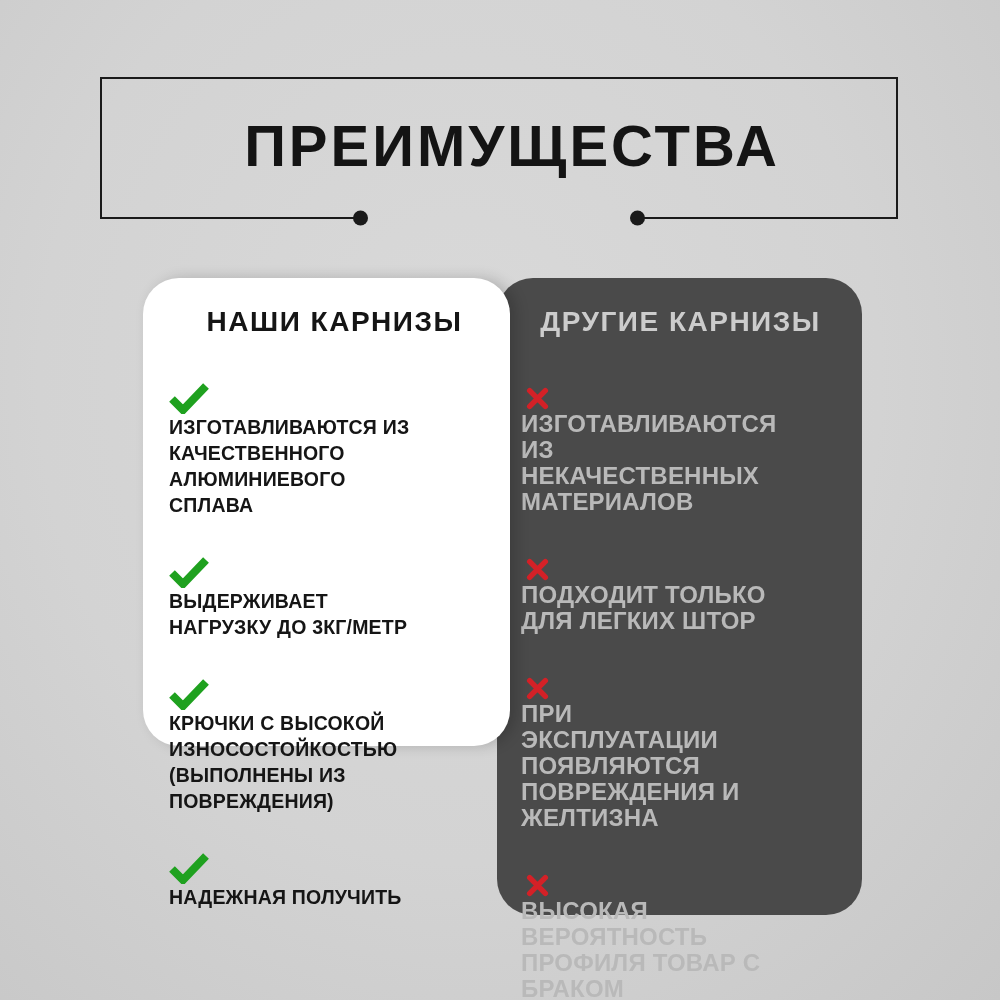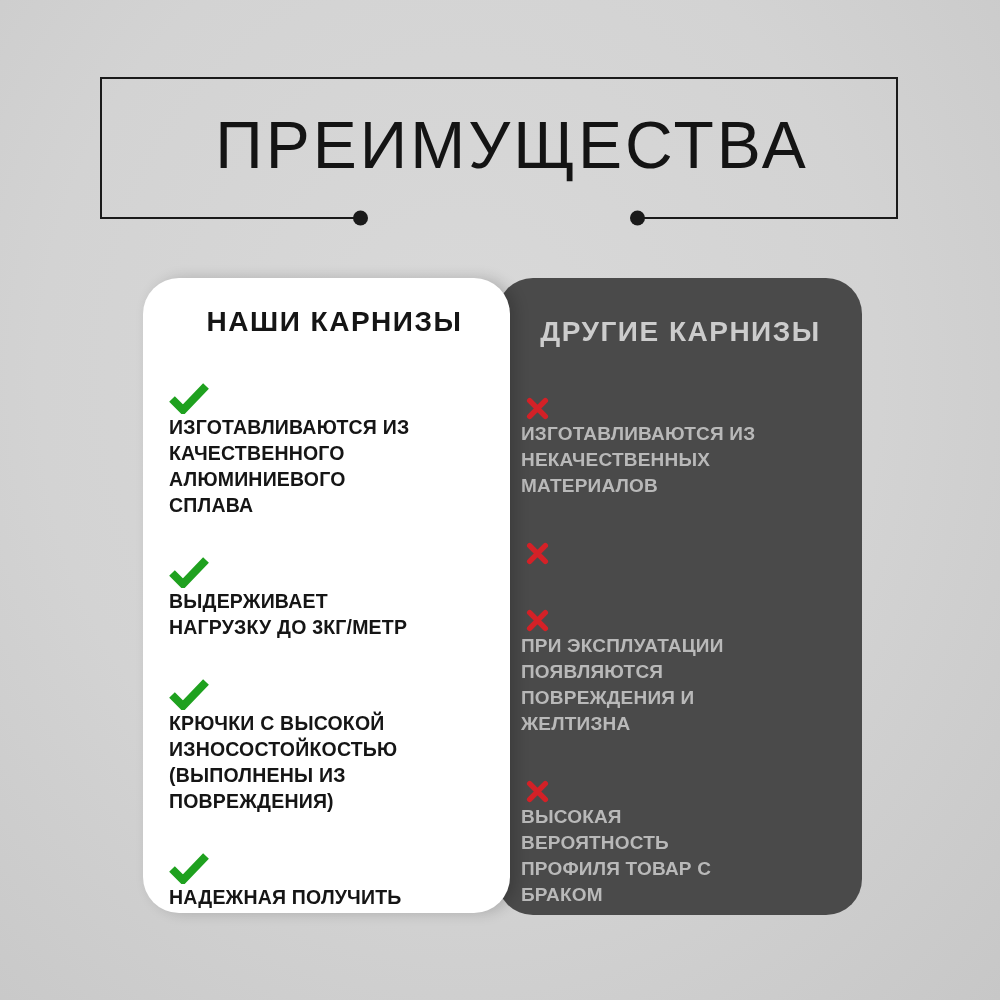--- a/index.html
+++ b/index.html
@@ -14,60 +14,60 @@
     font-family:"Liberation Sans", sans-serif;
     background:radial-gradient(ellipse at 46% 38%, #d9d9d9 0%, var(--background) 55%, #c7c7c7 100%);
     position:relative; overflow:hidden;
   }
   .title-box{
     position:absolute; left:100px; top:77px; width:798px; height:140px;
     border:2px solid var(--box-border); border-bottom:none;
     display:flex; align-items:center; justify-content:center;
   }
   .title-box h1{
-    font-size:66px; font-weight:normal; letter-spacing:3px;
+    font-size:58px; font-weight:bold; letter-spacing:3px;
     color:var(--title-text); white-space:nowrap; transform:translateY(-3px);margin-left:26px;
   }
   .bottom-seg{position:absolute; bottom:-2px; height:2px; background:var(--box-border);}
   .seg-left{left:-2px; width:260px;}
   .seg-right{right:-2px; width:260px;}
   .seg-dot{
     position:absolute; top:50%; width:15px; height:15px; border-radius:50%;
     background:var(--box-border); transform:translateY(-50%);
   }
   .seg-left .seg-dot{right:-8px;}
   .seg-right .seg-dot{left:-8px;}
 
   .card{position:absolute; top:278px; border-radius:36px;}
   .card-left{
-    left:143px; width:367px; height:635px; z-index:2;
+    left:143px; width:367px; height:468px; z-index:2;
     background:var(--left-card-bg); padding:26px 10px 0 26px;
     box-shadow:6px 0 14px rgba(0,0,0,0.18);
   }
   .card-right{
     left:497px; width:365px; height:637px; z-index:1;
-    background:var(--right-card-bg); padding:36px 22px 0 24px;
+    background:var(--right-card-bg); padding:26px 22px 0 24px;
   }
   .card h2{
     text-align:center; font-size:28px; font-weight:bold; letter-spacing:1.5px;
     line-height:36px; margin-bottom:44px; white-space:nowrap;
   }
   .card-left h2{color:var(--left-text);}
   .card-right h2{color:var(--right-title);}
 
   .item{display:flex; align-items:flex-start; margin-bottom:40px;flex-direction:column;}
   .icon{flex:0 0 auto; display:block;}
   .check{width:40px; margin:-2px 8px 0 0; color:var(--check-green);}
   .cross{width:25px; margin:2px 12px 0 4px; color:var(--cross-red);}
   .item-text{
     font-size:19.5px; font-weight:bold; line-height:26px; letter-spacing:0.2px;
     max-width:254px;
   }
   .card-left .item-text{color:var(--left-text);}
-  .card-right .item-text{color:var(--right-text); font-size:19px; max-width:250px;}
+  .card-right .item-text{color:var(--right-text); font-size:24px; max-width:250px;}
 </style>
 </head>
 <body>
 
 <div class="title-box">
   <h1>ПРЕИМУЩЕСТВА</h1>
   <div class="bottom-seg seg-left">
     <span class="seg-dot"></span>
   </div>
   <div class="bottom-seg seg-right">
@@ -110,20 +110,21 @@
   <div class="item">
     <svg class="icon cross" viewBox="0 0 32 32">
         <path d="M6 6 L26 26 M26 6 L6 26" fill="none" stroke="currentColor" stroke-width="7" stroke-linecap="round"></path>
       </svg>
     <span class="item-text">ИЗГОТАВЛИВАЮТСЯ ИЗ НЕКАЧЕСТВЕННЫХ МАТЕРИАЛОВ</span>
   </div>
   <div class="item">
     <svg class="icon cross" viewBox="0 0 32 32">
         <path d="M6 6 L26 26 M26 6 L6 26" fill="none" stroke="currentColor" stroke-width="7" stroke-linecap="round"></path>
       </svg>
+    <span class="item-text">ПОДХОДИТ ТОЛЬКО ДЛЯ ЛЕГКИХ ШТОР</span>
   </div>
   <div class="item">
     <svg class="icon cross" viewBox="0 0 32 32">
         <path d="M6 6 L26 26 M26 6 L6 26" fill="none" stroke="currentColor" stroke-width="7" stroke-linecap="round"></path>
       </svg>
     <span class="item-text">ПРИ ЭКСПЛУАТАЦИИ ПОЯВЛЯЮТСЯ ПОВРЕЖДЕНИЯ И ЖЕЛТИЗНА</span>
   </div>
   <div class="item">
     <svg class="icon cross" viewBox="0 0 32 32">
         <path d="M6 6 L26 26 M26 6 L6 26" fill="none" stroke="currentColor" stroke-width="7" stroke-linecap="round"></path>

